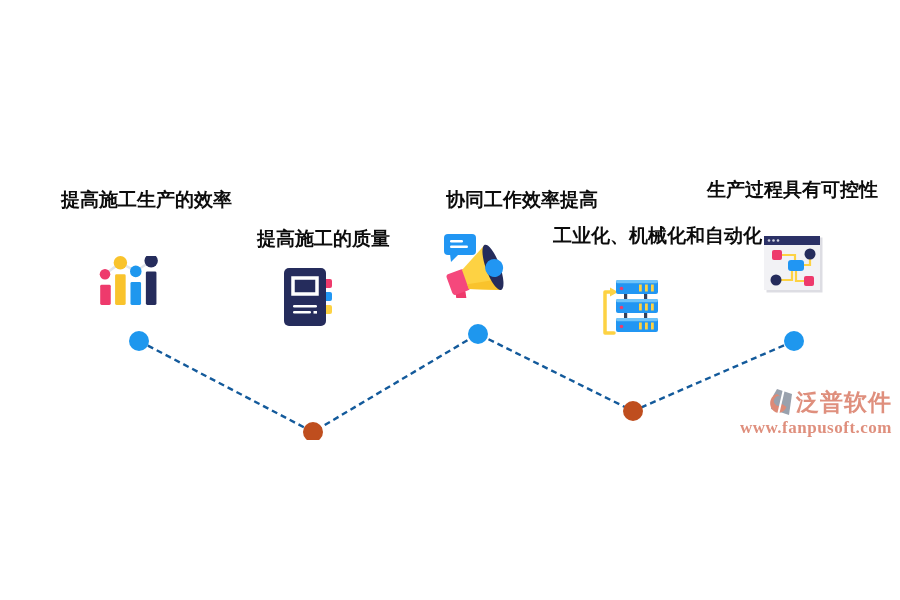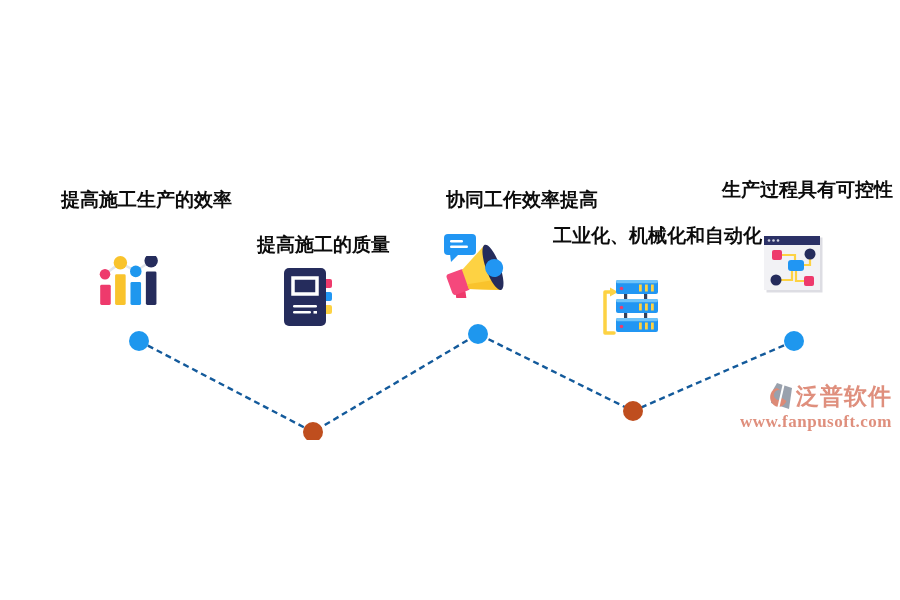--- a/index.html
+++ b/index.html
@@ -1,21 +1,21 @@
 <!DOCTYPE html>
 <html><head>
 <meta charset="utf-8">
 <style>
   html,body{margin:0;padding:0;}
   body{font-family:"Liberation Sans","DejaVu Sans",sans-serif;background:#ffffff;}
   .canvas{position:relative;width:900px;height:440px;background:#ffffff;overflow:hidden;}
   .conn-svg{position:absolute;left:0;top:0;width:900px;height:600px;}
   .step-label{position:absolute;font-size:19px;font-weight:700;color:#0c0c0c;white-space:nowrap;letter-spacing:0px;}
   .icon{position:absolute;}
-  .watermark{position:absolute;right:8px;bottom:10px;text-align:right;line-height:1;}
+  .watermark{position:absolute;right:8px;bottom:4px;text-align:right;line-height:1;}
   .wm-row{display:flex;align-items:center;justify-content:flex-end;gap:3px;}
   .wm-brand{font-size:23px;font-weight:700;letter-spacing:1px;}
   .wm-url{font-family:"Liberation Serif","DejaVu Serif",serif;font-size:17px;font-weight:700;margin-top:3px;letter-spacing:0.5px;}
 </style>
 </head>
 <body>
 
 <div class="canvas">
 
   <svg class="conn-svg" viewBox="0 0 900 600">
@@ -33,21 +33,21 @@
     <circle cx="6" cy="19" r="5.5" fill="#ee3a6c"></circle>
     <circle cx="22" cy="7" r="7" fill="#f9c32c"></circle>
     <circle cx="38" cy="16" r="6" fill="#1e97ee"></circle>
     <circle cx="54" cy="5" r="7" fill="#252c5c"></circle>
     <rect x="1" y="30" width="11" height="21" rx="1.5" fill="#ee3a6c"></rect>
     <rect x="16.5" y="19" width="11" height="32" rx="1.5" fill="#f9c32c"></rect>
     <rect x="32.5" y="27" width="11" height="24" rx="1.5" fill="#1e97ee"></rect>
     <rect x="48.5" y="16" width="11" height="35" rx="1.5" fill="#252c5c"></rect>
   </svg>
 
-  <div class="step-label" style="left:257px;top:232px;text-align:right;">提高施工的质量</div>
+  <div class="step-label" style="left:257px;top:226px;text-align:right;">提高施工的质量</div>
   <svg class="icon" style="left:284px;top:268px;" width="48" height="60" viewBox="0 0 48 60">
     <rect x="38" y="11" width="10" height="9" rx="2" fill="#ee3a6c"></rect>
     <rect x="38" y="24" width="10" height="9" rx="2" fill="#2196f3"></rect>
     <rect x="38" y="37" width="10" height="9" rx="2" fill="#fdd243"></rect>
     <rect x="0" y="0" width="42" height="58" rx="5" fill="#252c5c"></rect>
     <rect x="9" y="10" width="24" height="16" fill="none" stroke="#ffffff" stroke-width="3.5"></rect>
     <rect x="9" y="37" width="24" height="2.6" rx="1.3" fill="#ffffff"></rect>
     <rect x="9" y="43" width="18" height="2.6" rx="1.3" fill="#ffffff"></rect>
     <rect x="29.5" y="43" width="3.5" height="2.6" fill="#ffffff"></rect>
   </svg>
@@ -93,21 +93,21 @@
     <g>
       <rect x="24" y="40" width="42" height="14" rx="2" fill="#2196f3"></rect>
       <rect x="24" y="40" width="42" height="3.2" rx="1.6" fill="#6ec3f8"></rect>
       <circle cx="29.5" cy="48.5" r="1.8" fill="#ee3a6c"></circle>
       <rect x="47" y="44.5" width="2.8" height="7" fill="#fdd243"></rect>
       <rect x="53" y="44.5" width="2.8" height="7" fill="#fdd243"></rect>
       <rect x="59" y="44.5" width="2.8" height="7" fill="#fdd243"></rect>
     </g>
   </svg>
 
-  <div class="step-label" style="left:722px;top:177px;">生产过程具有可控性</div>
+  <div class="step-label" style="left:707px;top:177px;">生产过程具有可控性</div>
   <svg class="icon" style="left:764px;top:236px;" width="60" height="58" viewBox="0 0 60 58">
     <rect x="2.5" y="1.5" width="56" height="55" fill="#dddde3"></rect>
     <rect x="0" y="0" width="56" height="54" fill="#f2f2f5"></rect>
     <rect x="0" y="0" width="56" height="9" fill="#2b3166"></rect>
     <circle cx="5" cy="4.5" r="1.3" fill="#cfd2e0"></circle>
     <circle cx="9.5" cy="4.5" r="1.3" fill="#cfd2e0"></circle>
     <circle cx="14" cy="4.5" r="1.3" fill="#cfd2e0"></circle>
     <g fill="none" stroke="#fdd243" stroke-width="2.2">
       <path d="M18,19 H31 V24"></path>
       <path d="M46,23 V29 H40"></path>

